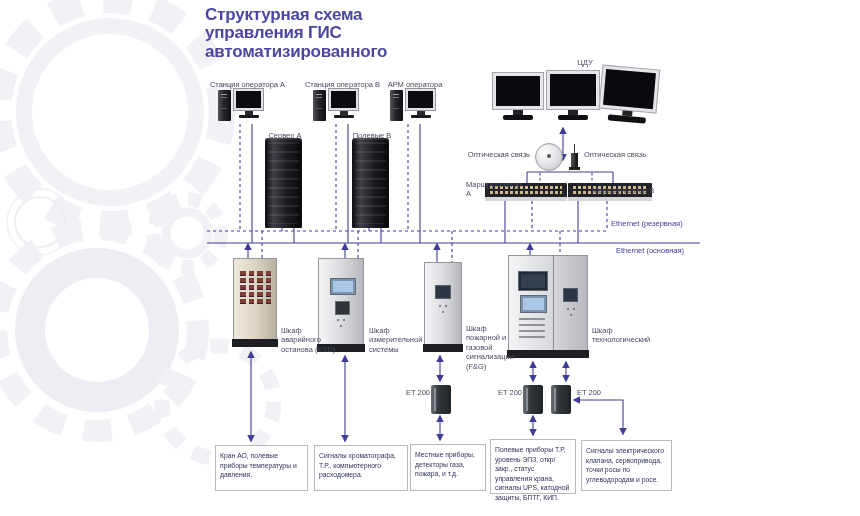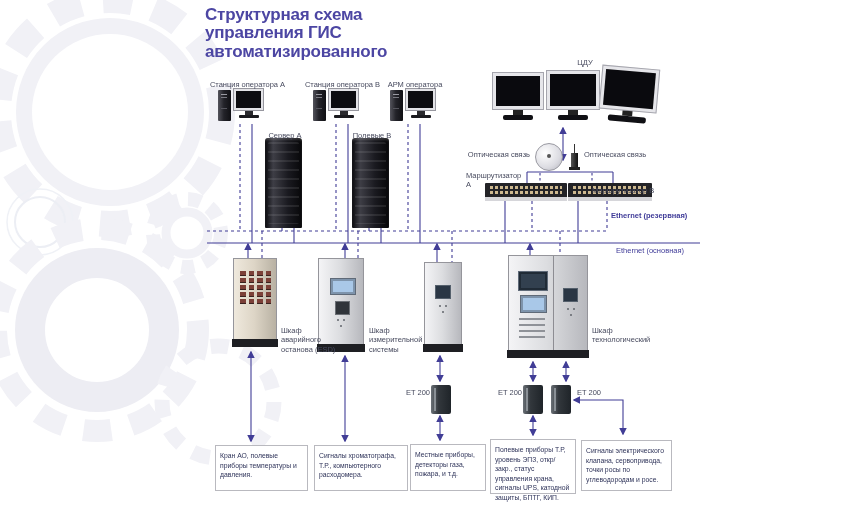--- a/index.html
+++ b/index.html
@@ -219,34 +219,34 @@
   <div class="dish" style="left:535px;top:143px;">
       <i></i>
     </div>
   <div class="lbl l" style="left:584px;top:150px;width:70px;">Оптическая связь</div>
   <div class="opt" style="left:568px;top:144px;width:12px;">
     <div class="ant"></div>
       <div class="bod"></div>
       <div class="bas"></div>
   </div>
 
-  <div class="lbl l" style="left:466px;top:171px;width:58px;">Маршрутизатор А</div>
+  <div class="lbl l" style="left:466px;top:180px;width:58px;">Маршрутизатор А</div>
   <div class="switch" style="left:485px;top:183px;width:82px;">
     <div class="ports"></div>
       <div class="ports2"></div>
       <div class="face"></div>
   </div>
   <div class="lbl l" style="left:592px;top:186px;width:64px;">Маршрутизатор В</div>
   <div class="switch" style="left:568px;top:183px;width:84px;">
     <div class="ports"></div>
       <div class="ports2"></div>
       <div class="face"></div>
   </div>
 
-  <div class="eth" style="left:611px;top:211px;font-weight:bold;">Ethernet (резервная)</div>
+  <div class="eth" style="left:611px;top:219px;">Ethernet (резервная)</div>
   <div class="eth" style="left:616px;top:246px;">Ethernet (основная)</div>
 
   <div class="cab tan" style="left:233px;top:258px;width:44px;height:89px;">
     <div class="btns">
       <i></i>
         <i></i>
         <i></i>
         <i></i>
         <i></i>
         <i></i>
@@ -283,20 +283,21 @@
 
   <div class="cab" style="left:424px;top:262px;width:38px;height:90px;">
     <div class="scrDark" style="left:10px;top:22px;width:14px;height:12px;"></div>
     <div class="dots">
         <i style="left:14px;top:42px;"></i>
         <i style="left:20px;top:42px;"></i>
         <i style="left:17px;top:48px;"></i>
       </div>
     <div class="base"></div>
   </div>
+  <div class="lbl l" style="left:466px;top:324px;width:54px;">Шкаф пожарной и газовой сигнализации (F&amp;G)</div>
 
   <div class="cab" style="left:508px;top:255px;width:80px;height:103px;">
     <div class="doorline" style="left:44px;"></div>
     <div class="scrBlue" style="left:9px;top:15px;width:28px;height:18px;background:#32404f;box-shadow:inset 0 0 0 2px #202b36;"></div>
     <div class="scrBlue" style="left:11px;top:39px;width:25px;height:16px;"></div>
     <div class="vent" style="left:10px;top:62px;width:26px;height:8px;"></div>
     <div class="vent" style="left:10px;top:74px;width:26px;height:8px;"></div>
     <div class="scrDark" style="left:54px;top:32px;width:13px;height:12px;"></div>
     <div class="dots">
         <i style="left:58px;top:52px;"></i>

